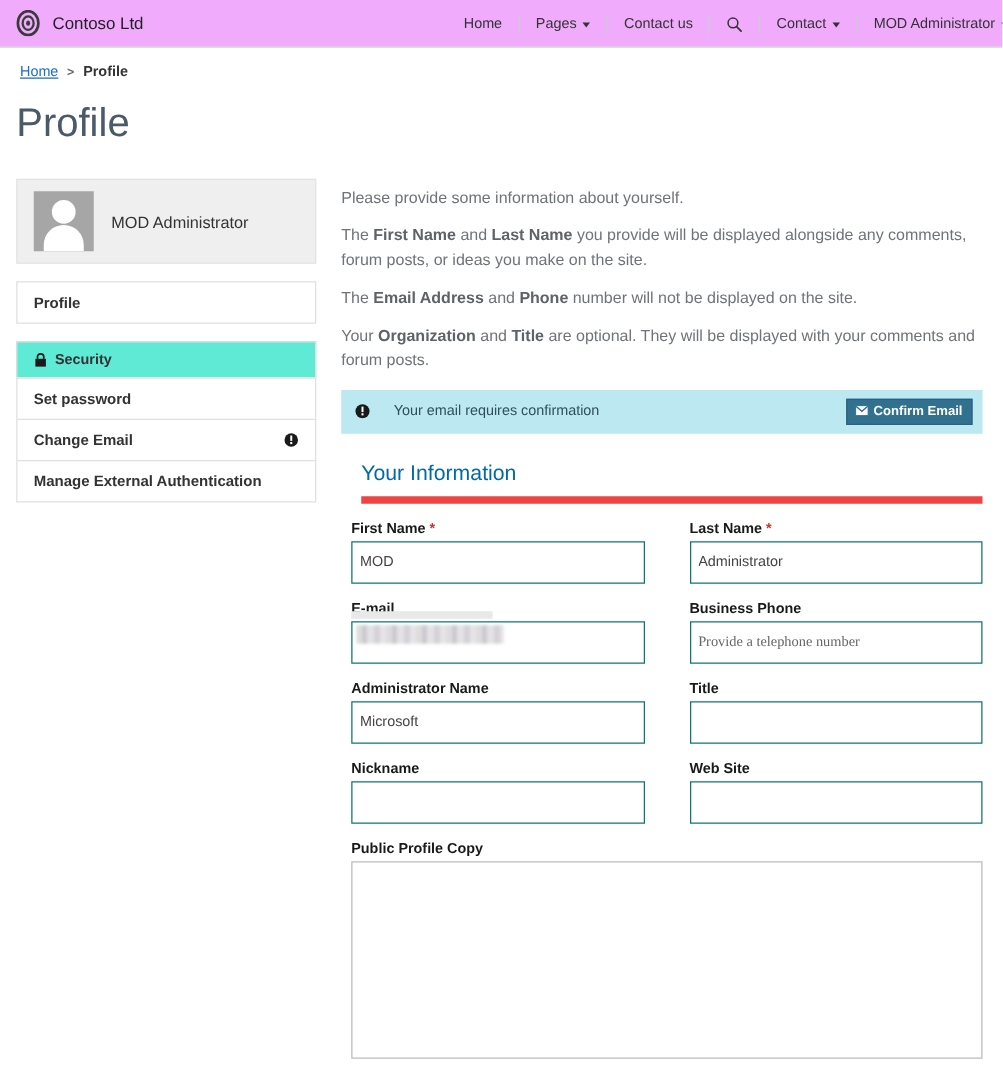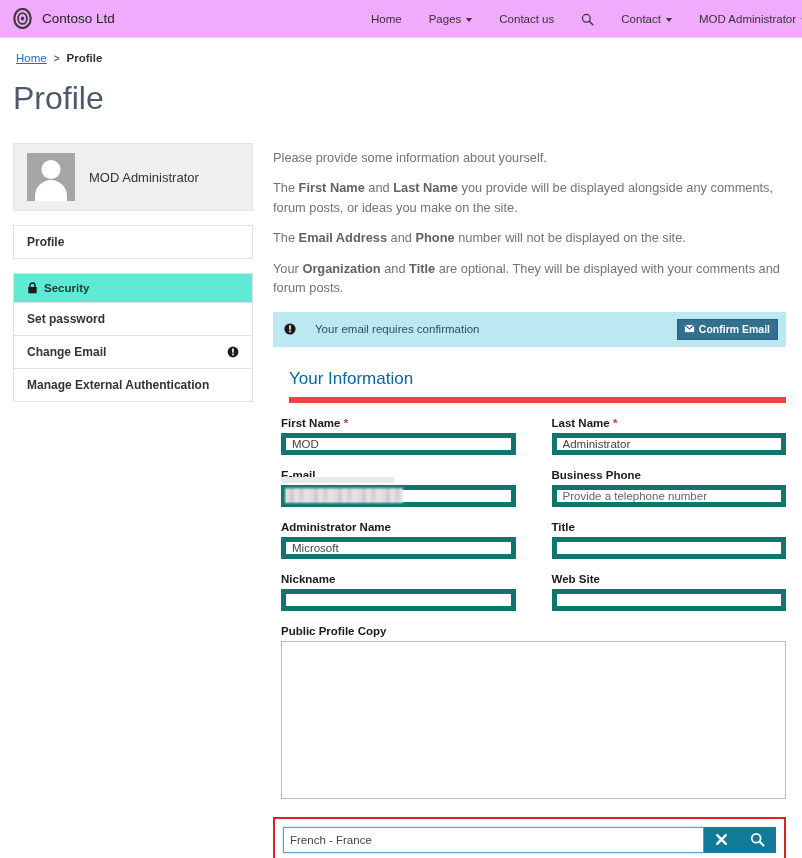--- a/index.html
+++ b/index.html
@@ -245,31 +245,31 @@
   .field-label {
     font-size: 11.5px;
     font-weight: bold;
     color: #1a1a1a;
     margin-bottom: 4px;
     display: block;
   }
   .req { color: #c23934; font-weight: bold; }
   .input {
     width: 100%;
-    height: 22px;
-    border: 5px solid #0f766e;
+    height: 34px;
+    border: 1px solid #0f766e;
     background: #ffffff;
     font-size: 11.5px;
     color: #444444;
     padding: 2px 6px;
     font-family: "Liberation Sans", sans-serif;
     outline: none;
   }
   .input::placeholder { color: #666666; opacity: 1; }
-  .input.placeholderish { color: #555555; }
+  .input.placeholderish { color: #555555; font-family: Liberation Serif, serif; }
 
   
   .redact-wrap { position: relative; }
   .redact {
     position: absolute;
     left: 4px; top: 3px;
     width: 118px; height: 15px;
     background:
       repeating-linear-gradient(90deg,
         #dcdcdc 0px, #dcdcdc 5px,

